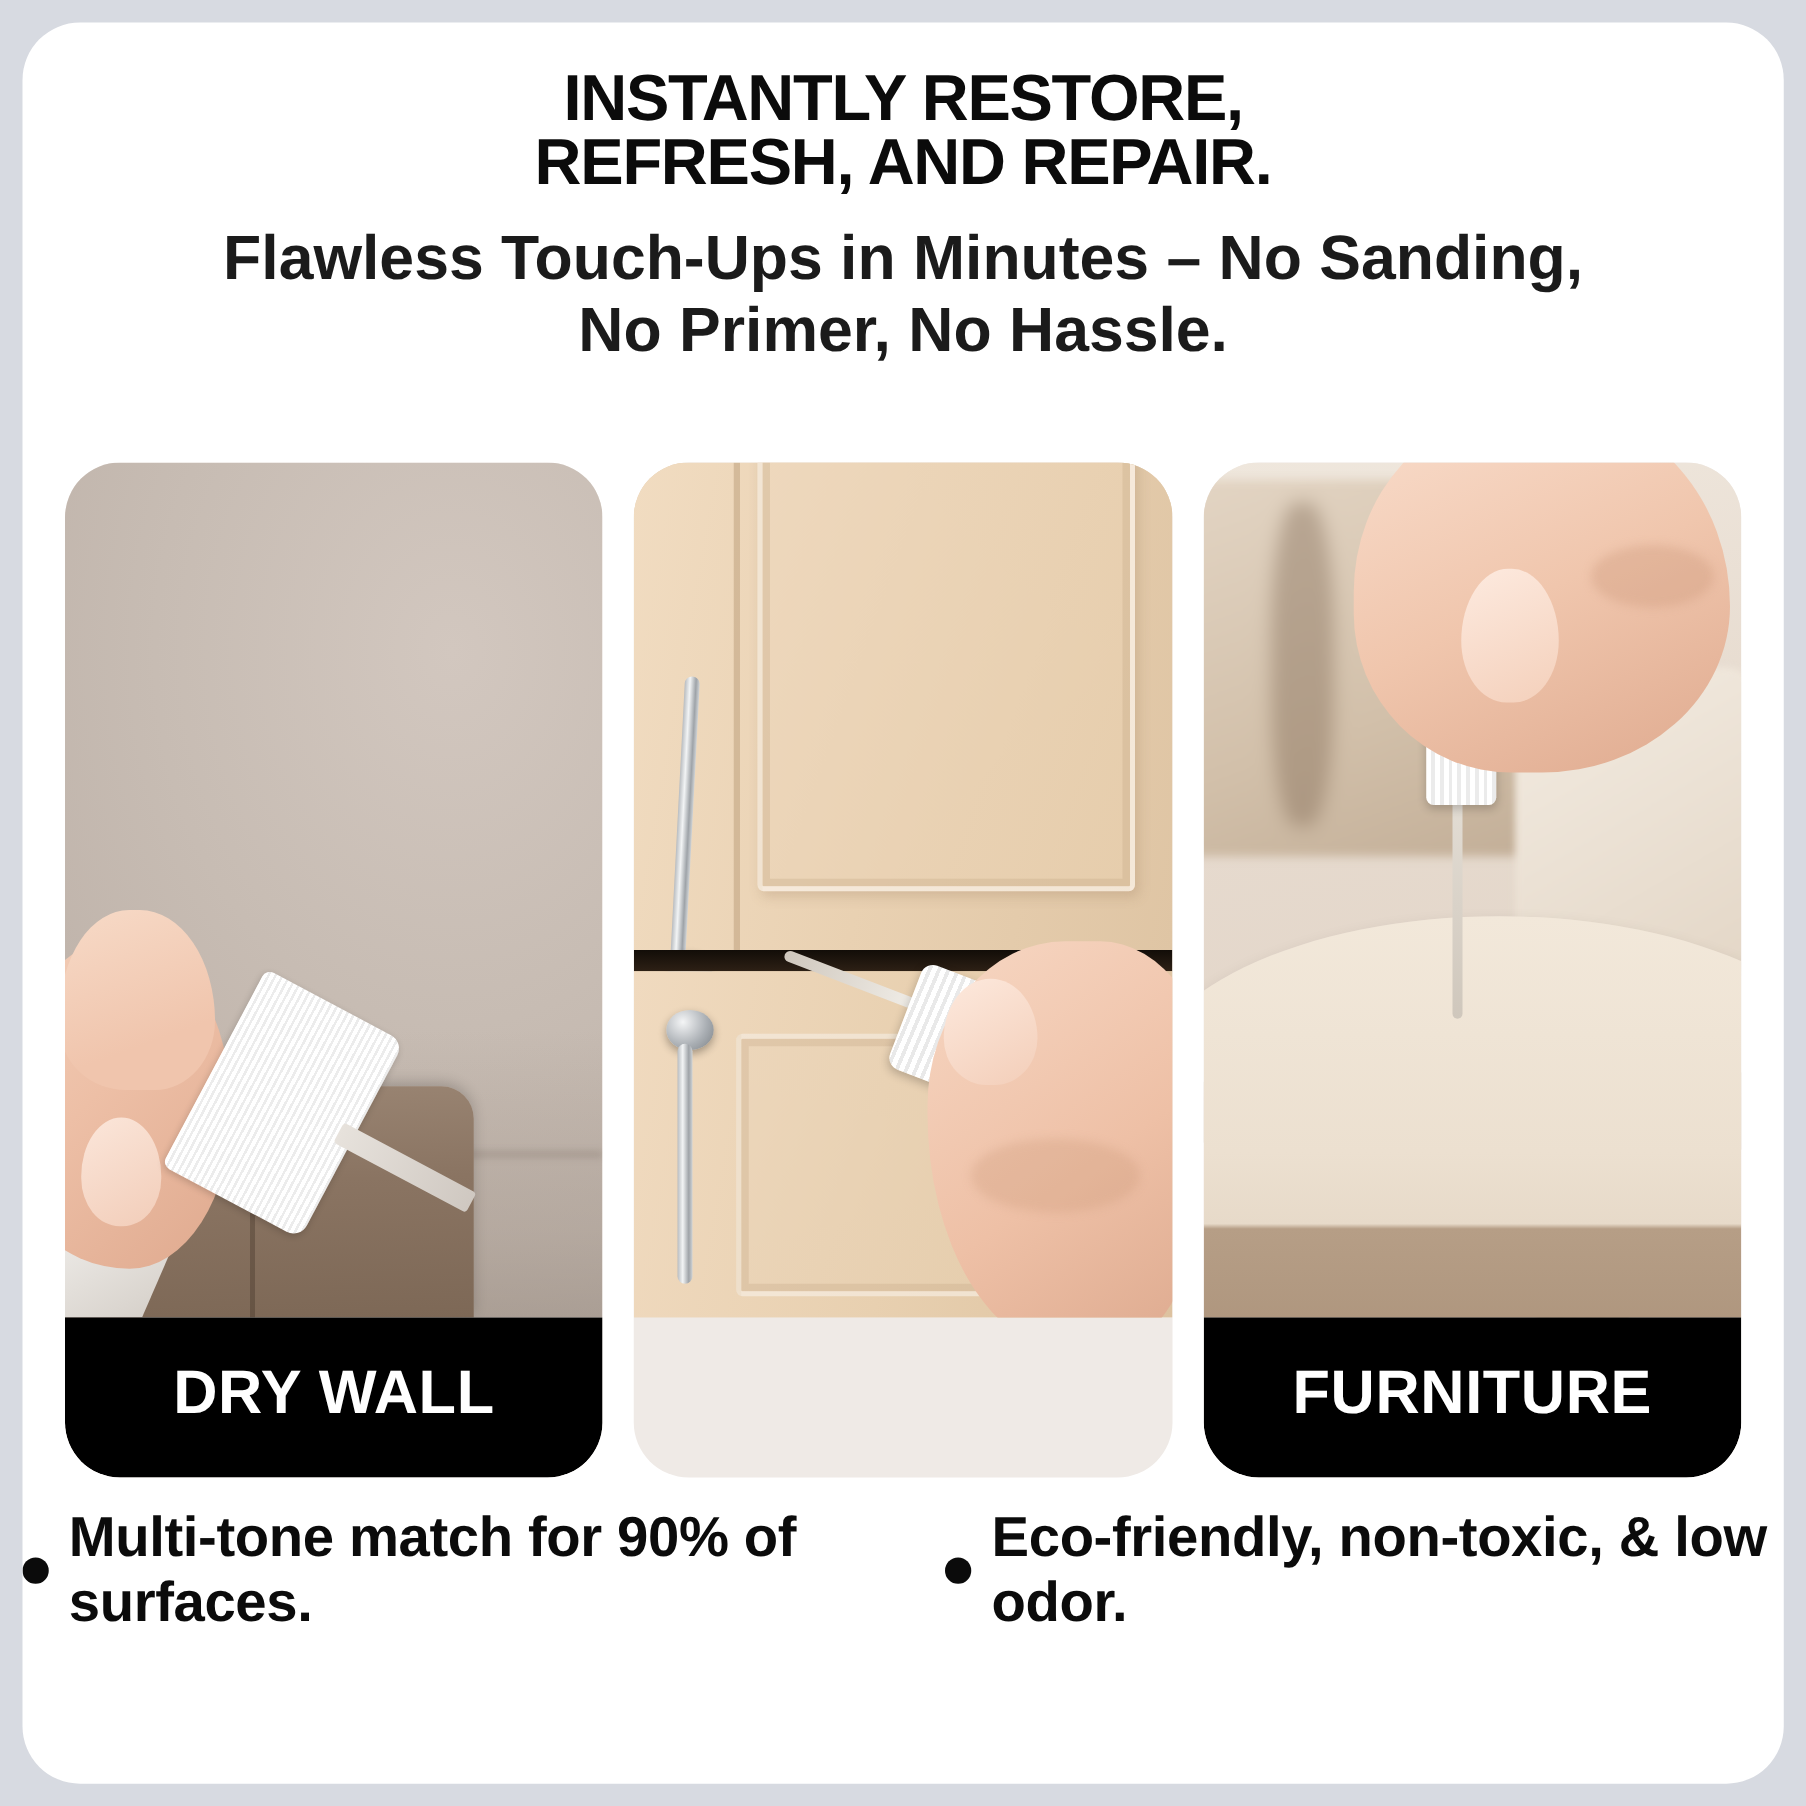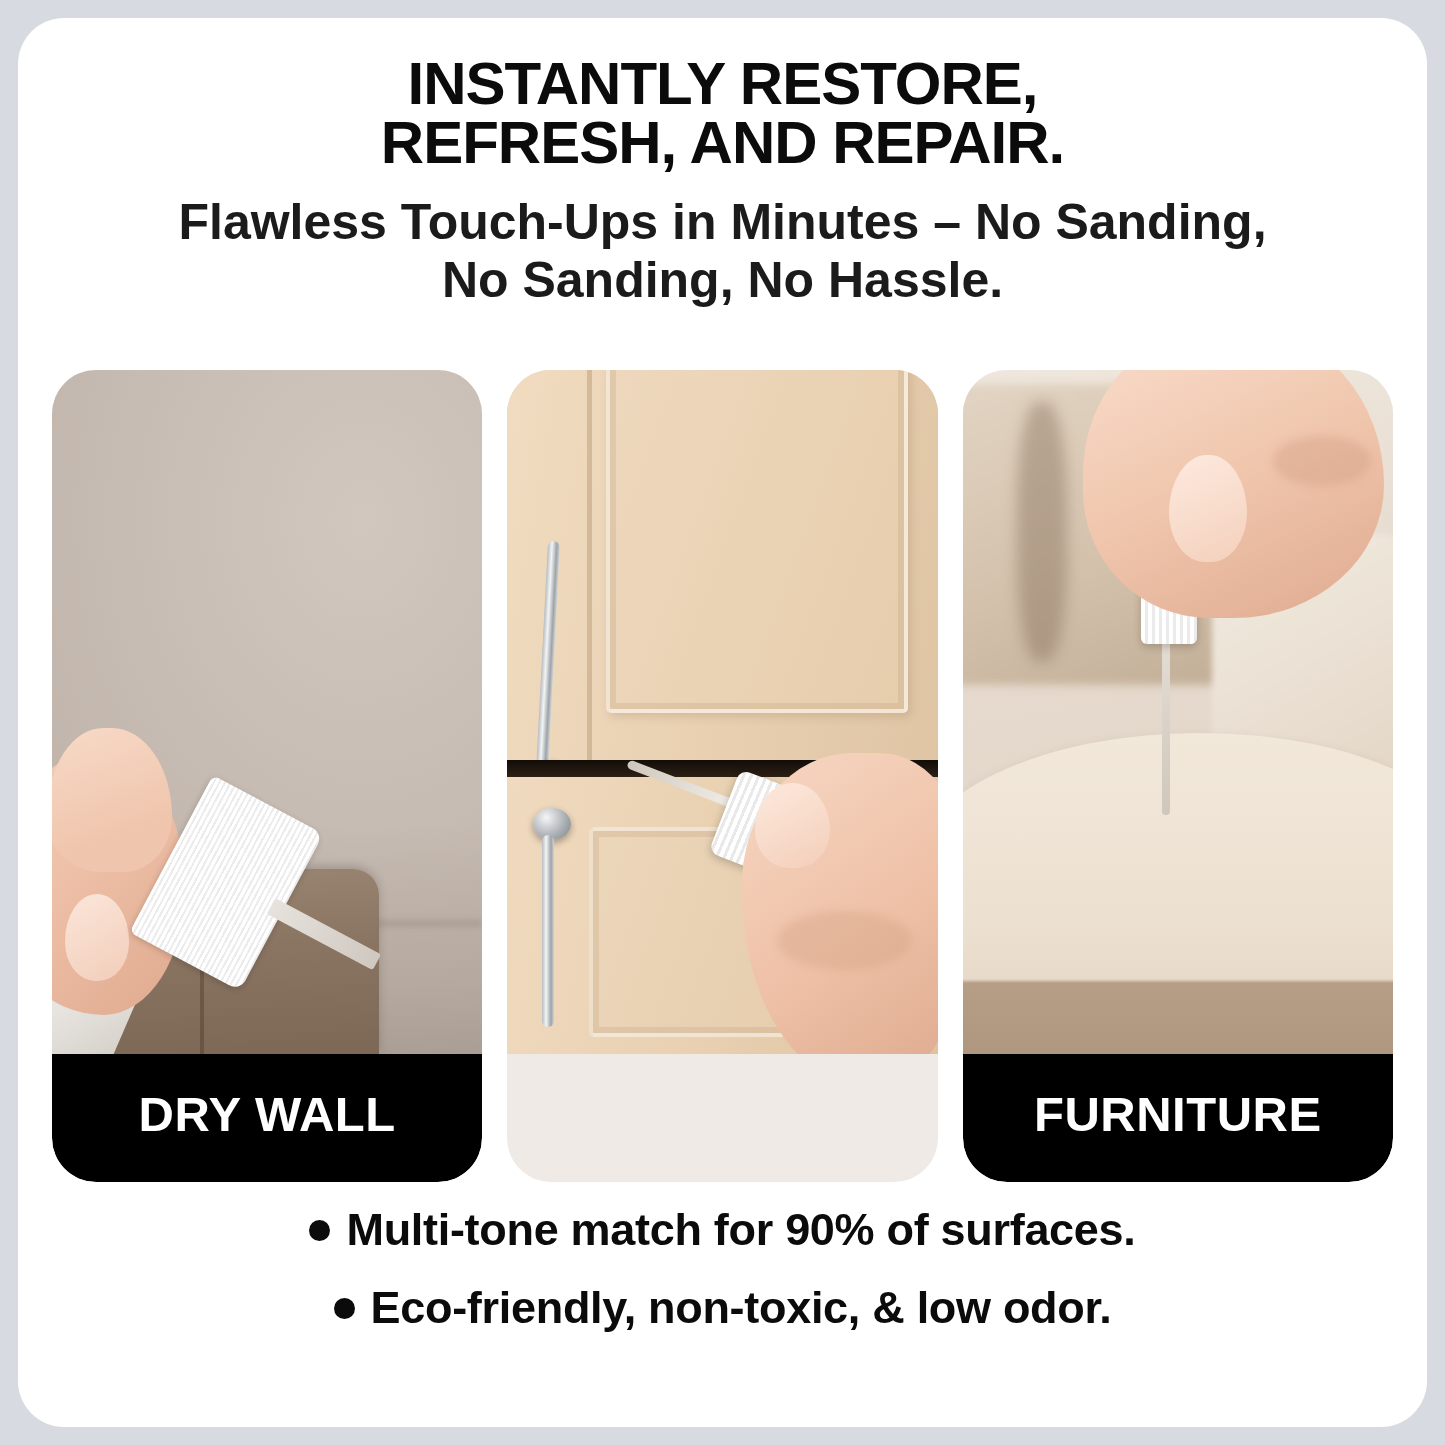--- a/index.html
+++ b/index.html
@@ -20,21 +20,21 @@
   }
 
   
   .head-wrap {
     position:absolute;
     left:0; top:36px;
     width:100%;
     text-align:center;
   }
   .headline {
-    font-size:60px;
+    font-size:52px;
     font-weight:800;
     letter-spacing:-1px;
     line-height:0.99;
     color:#0b0b0b;
     text-transform:uppercase;
   }
   .headline .l2 { display:block;text-align:center; }
   .subhead {
     margin-top:20px;
     font-size:50px;
@@ -307,21 +307,20 @@
     letter-spacing:0.5px;
     text-transform:uppercase;
     padding-bottom:8px;
   }
 
   
   .bullets {
     position:absolute;
     left:0; right:0; top:1186px;
     display:flex;
-    flex-direction:column;
     align-items:center;
     gap:26px;
   }
   .bullet {
     display:flex;
     align-items:center;
     gap:16px;
     font-size:45px;
     font-weight:700;
     color:#0b0b0b;
@@ -339,21 +338,21 @@
 
 <div id="card">
 
   <div class="head-wrap">
     <div class="headline">
       <span>INSTANTLY RESTORE,</span>
       <span class="l2">REFRESH, AND REPAIR.</span>
     </div>
     <div class="subhead">
       <span>Flawless Touch-Ups in Minutes – No Sanding,</span>
-      <span class="s2">No Sanding, No Hassle.</span>
+      <span class="s2">No Primer, No Hassle.</span>
     </div>
   </div>
 
   <div class="panels">
 
     <div class="panel">
       <div class="photo">
         <div class="p1-wall"></div>
         <div class="p1-floorline"></div>
         <div class="p1-sofa"></div>

